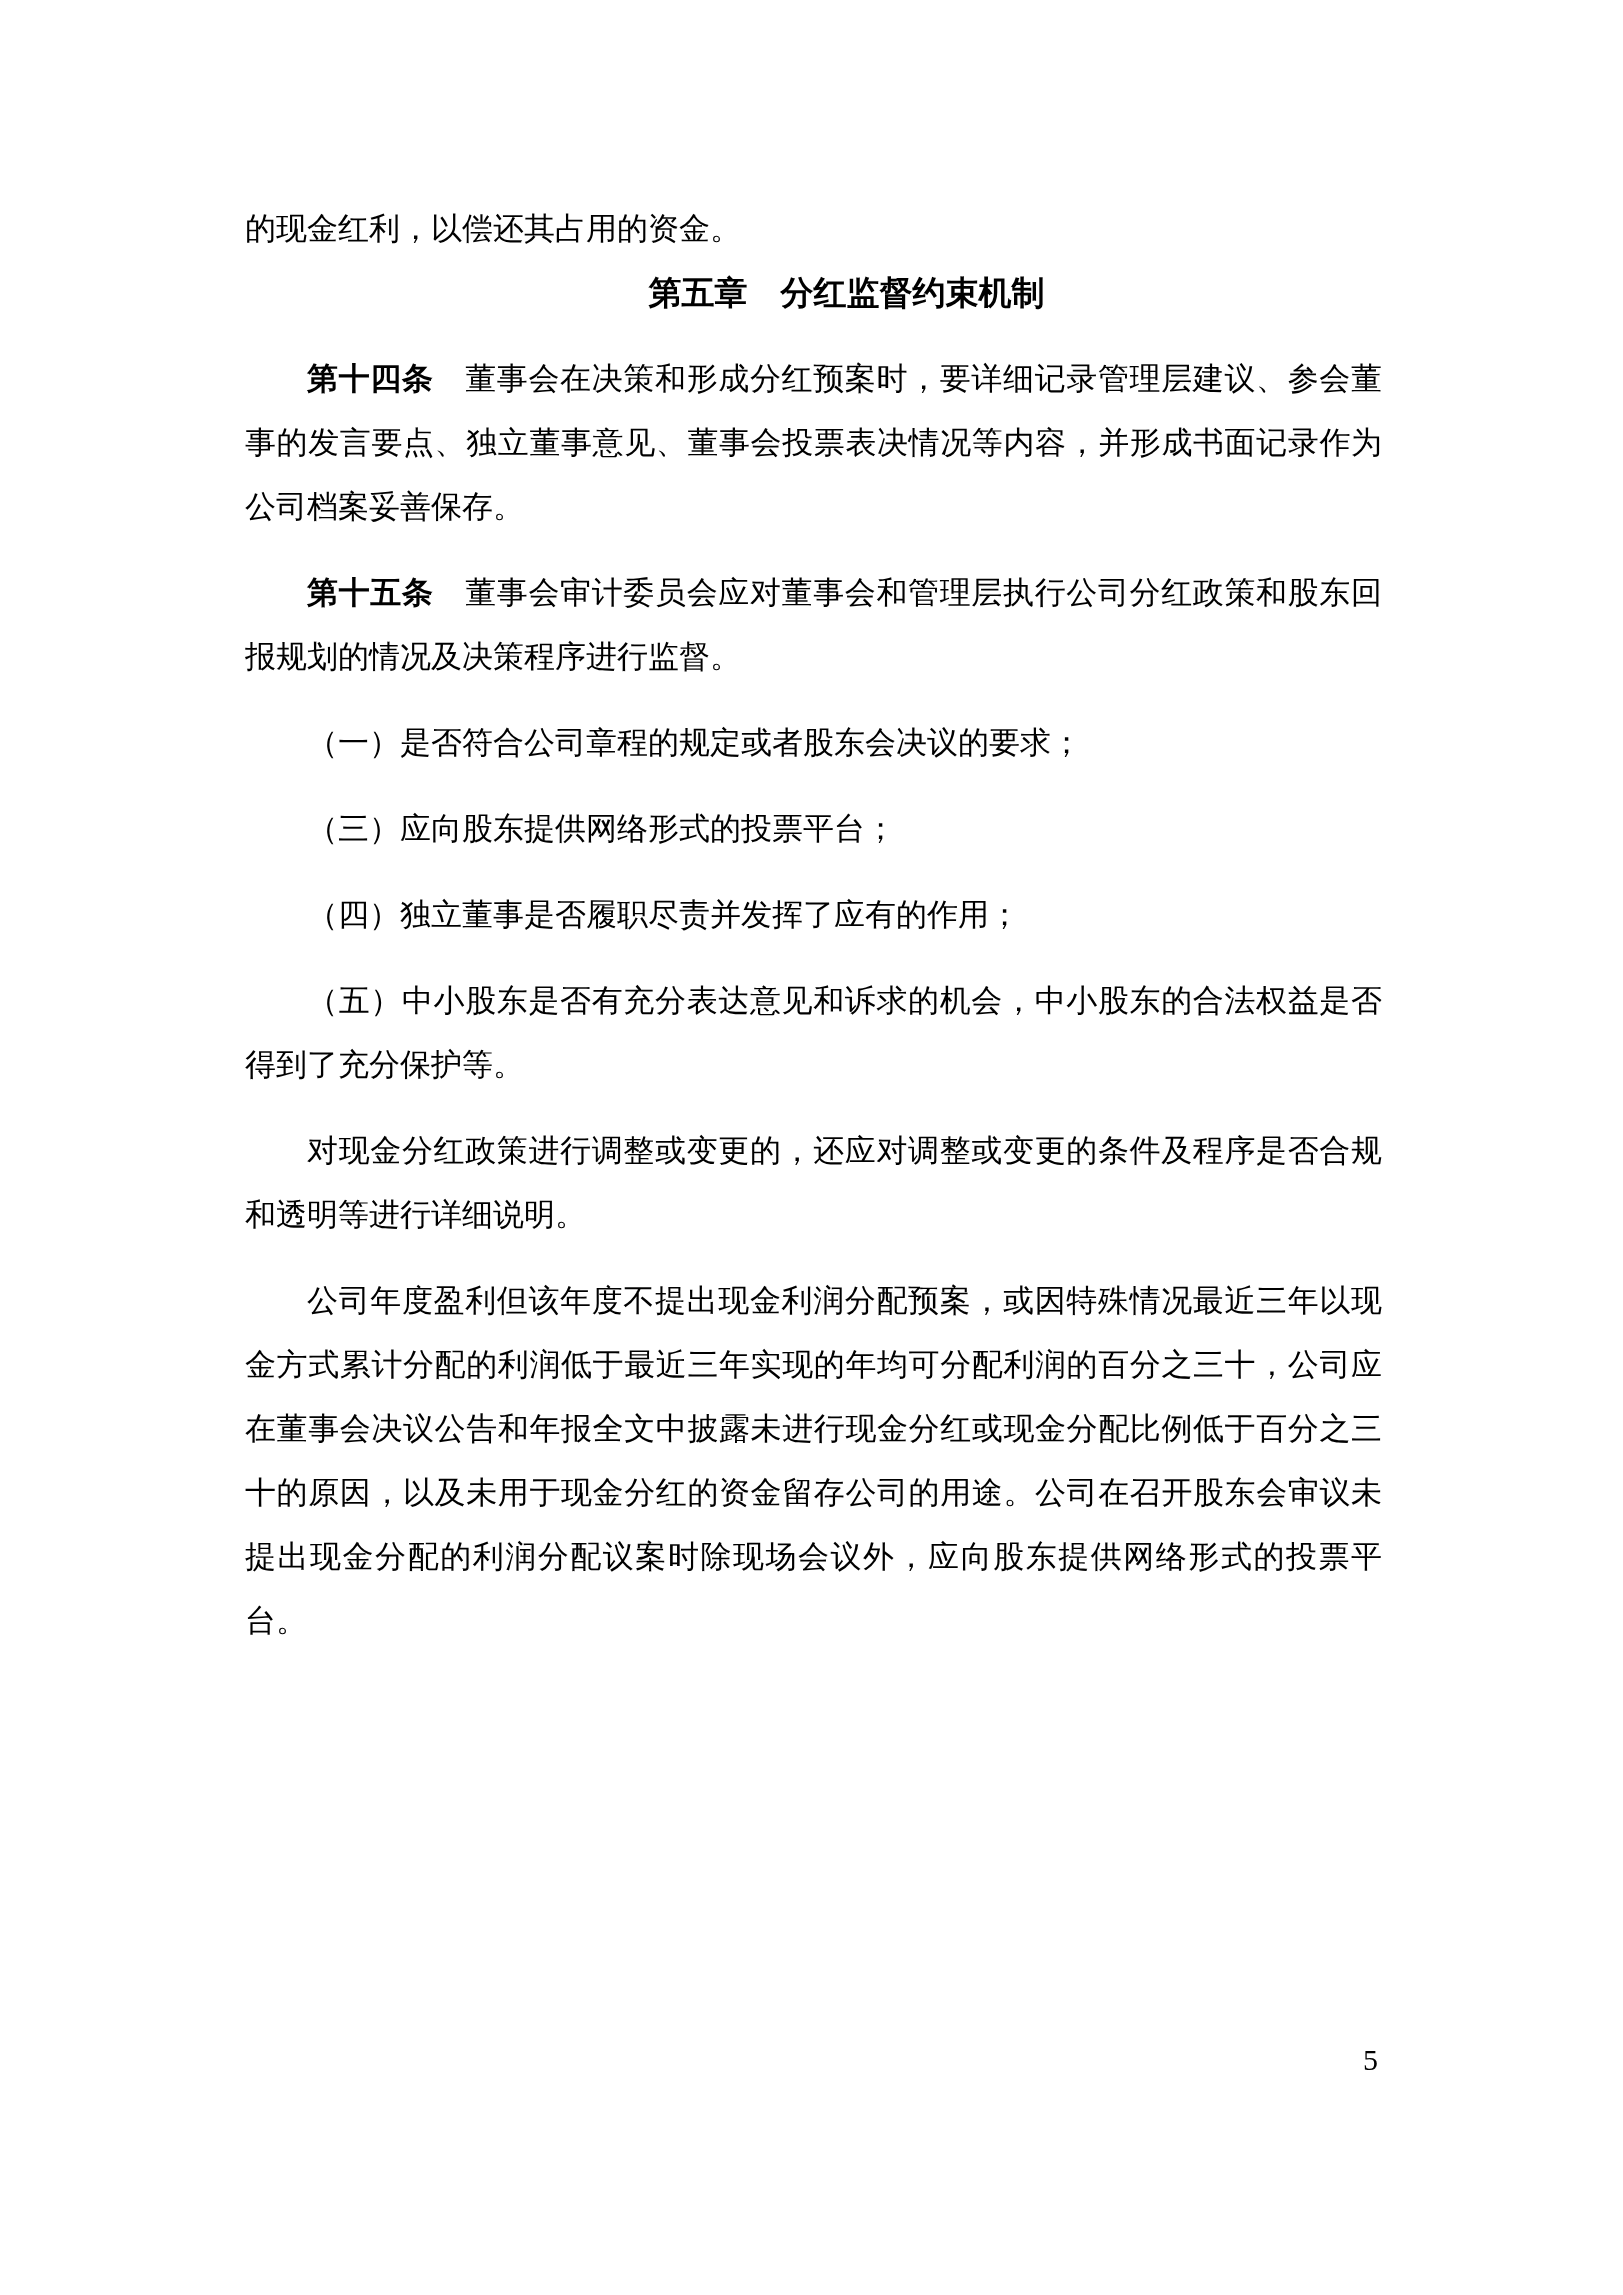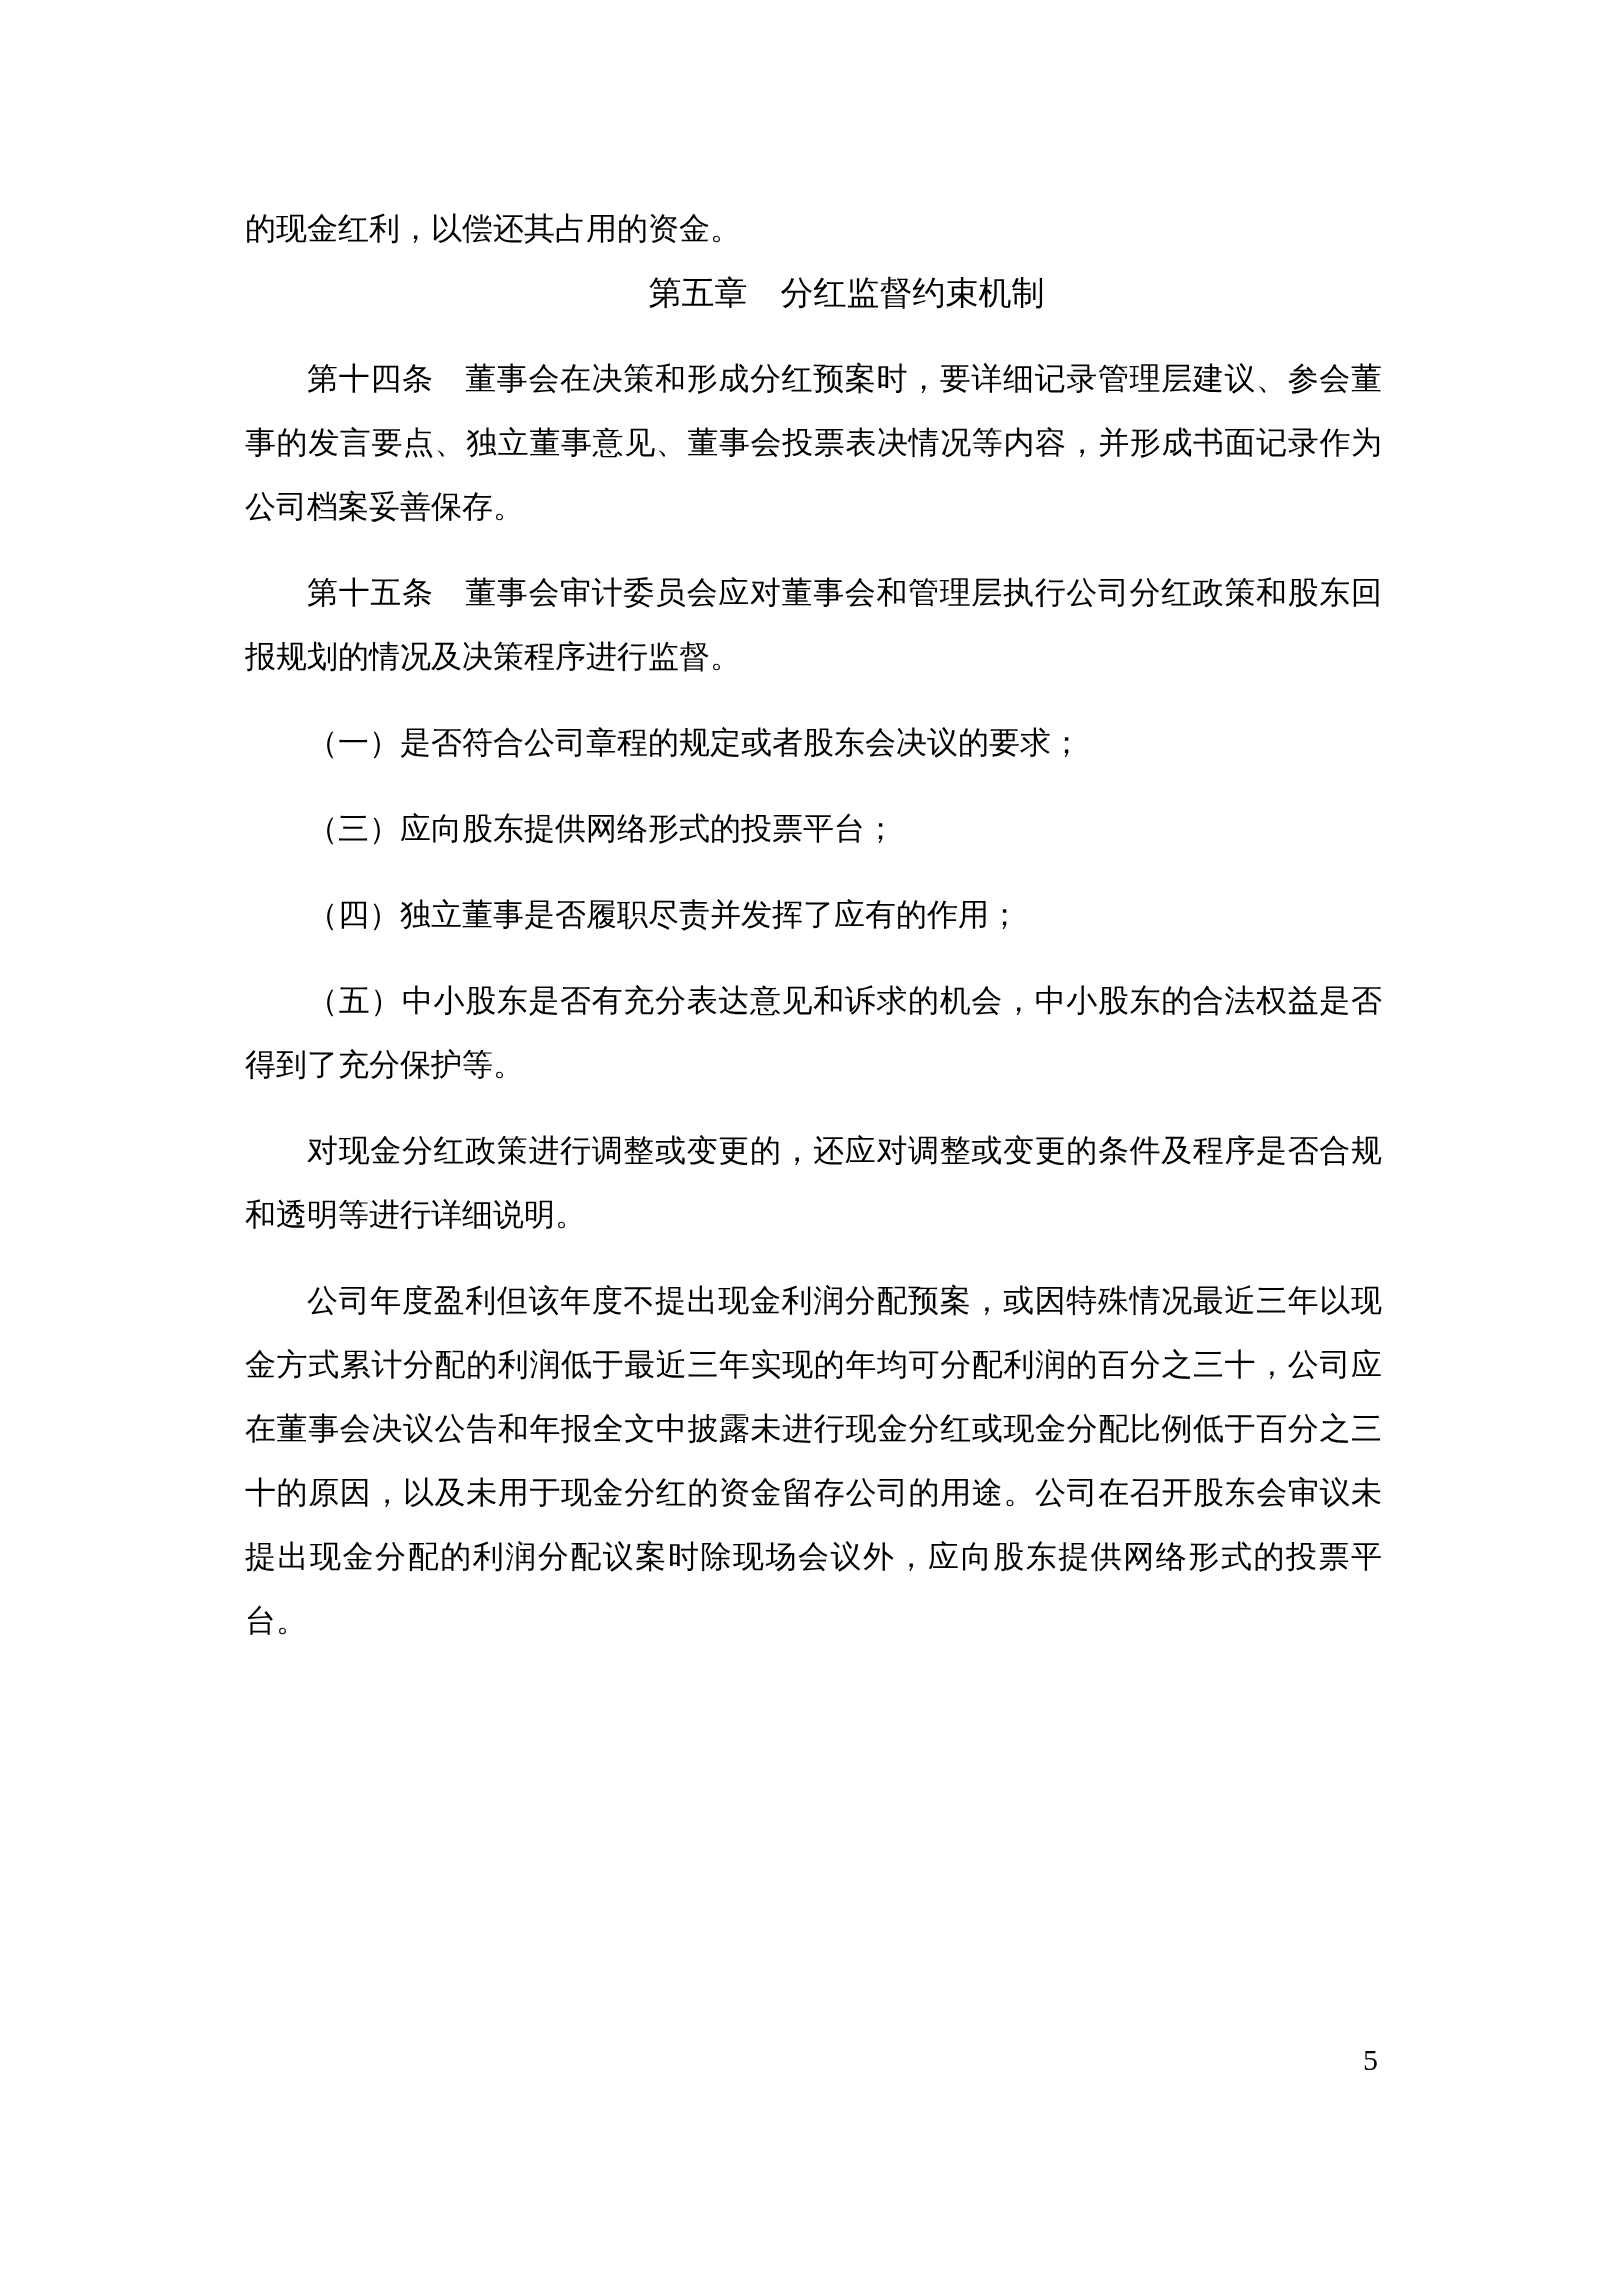--- a/index.html
+++ b/index.html
@@ -37,24 +37,24 @@
   .content p.no-indent {
     text-indent: 0;
     margin-bottom: 0;
   }
   .chapter-heading {
     margin: 59px 0 49px 0;
     text-align: center;
     text-indent: 0;
     font-size: 33px;
     line-height: 64px;
-    font-weight: 400;
+    font-weight: 700;
   }
   .article-label {
-    font-weight: 400;
+    font-weight: 700;
   }
   .page-number {
     position: absolute;
     top: 2040px;
     left: 1351px;
     width: 39px;
     text-align: center;
     font-size: 30px;
     line-height: 39px;
   }

